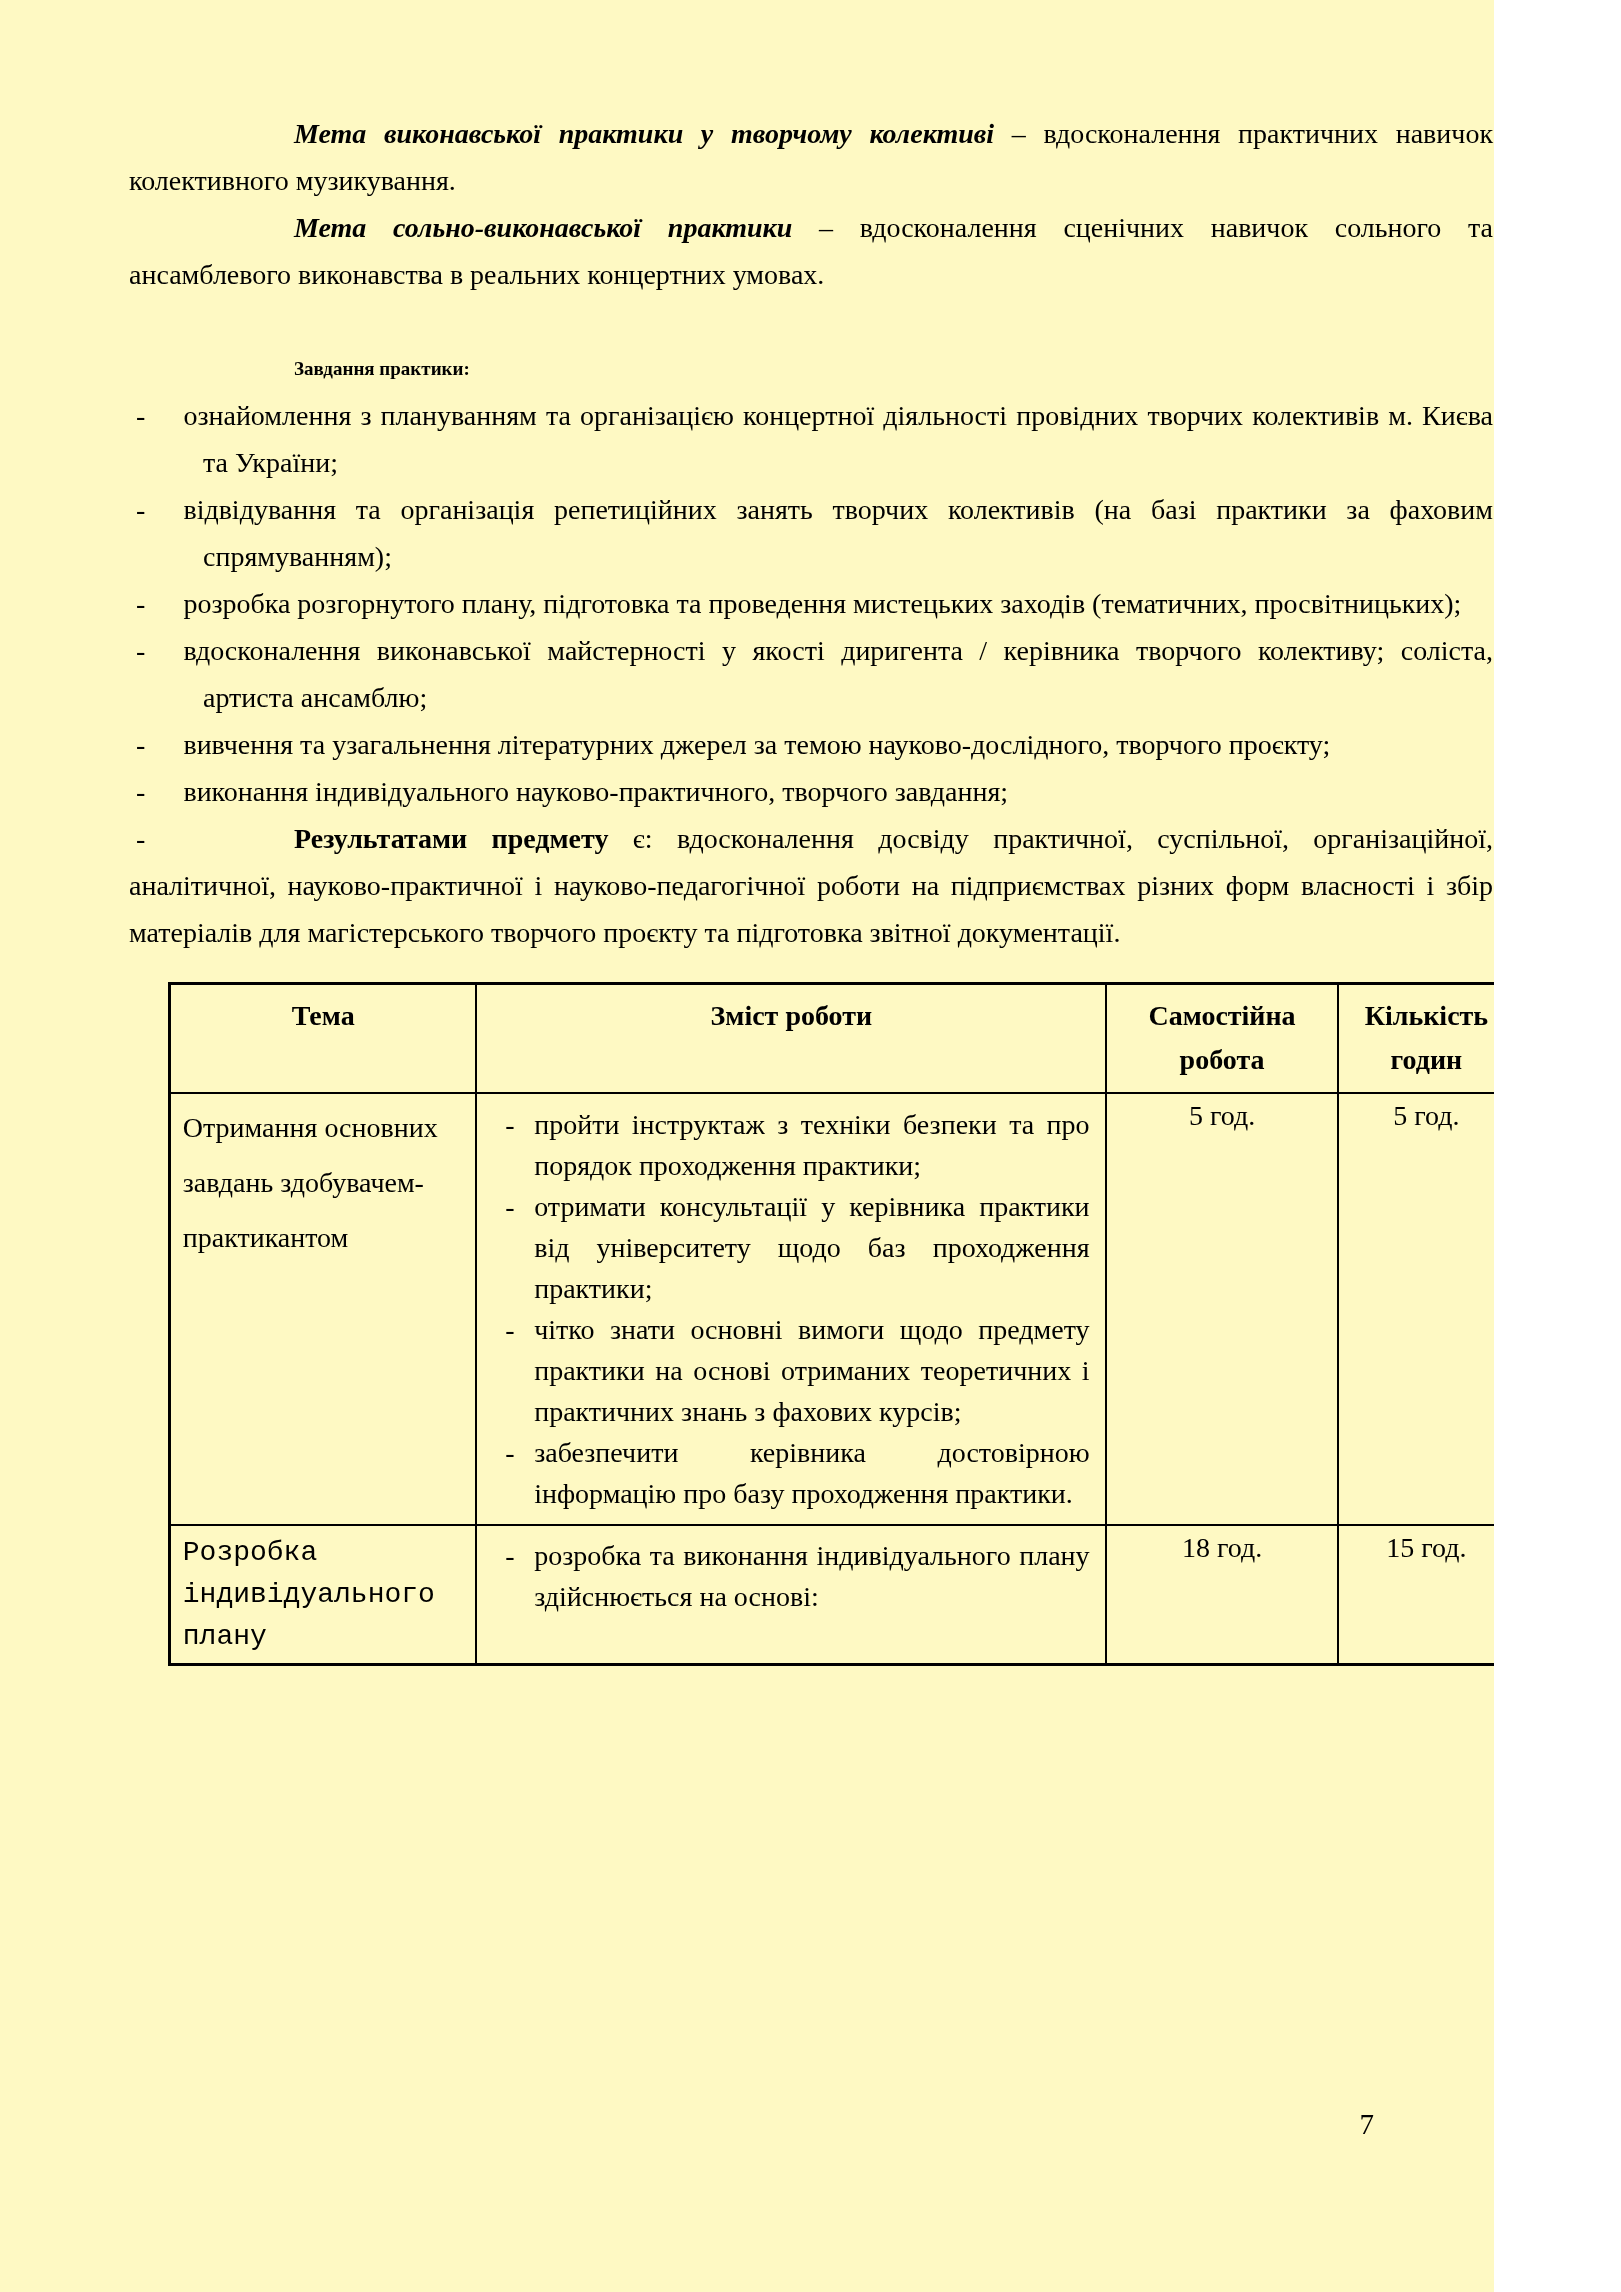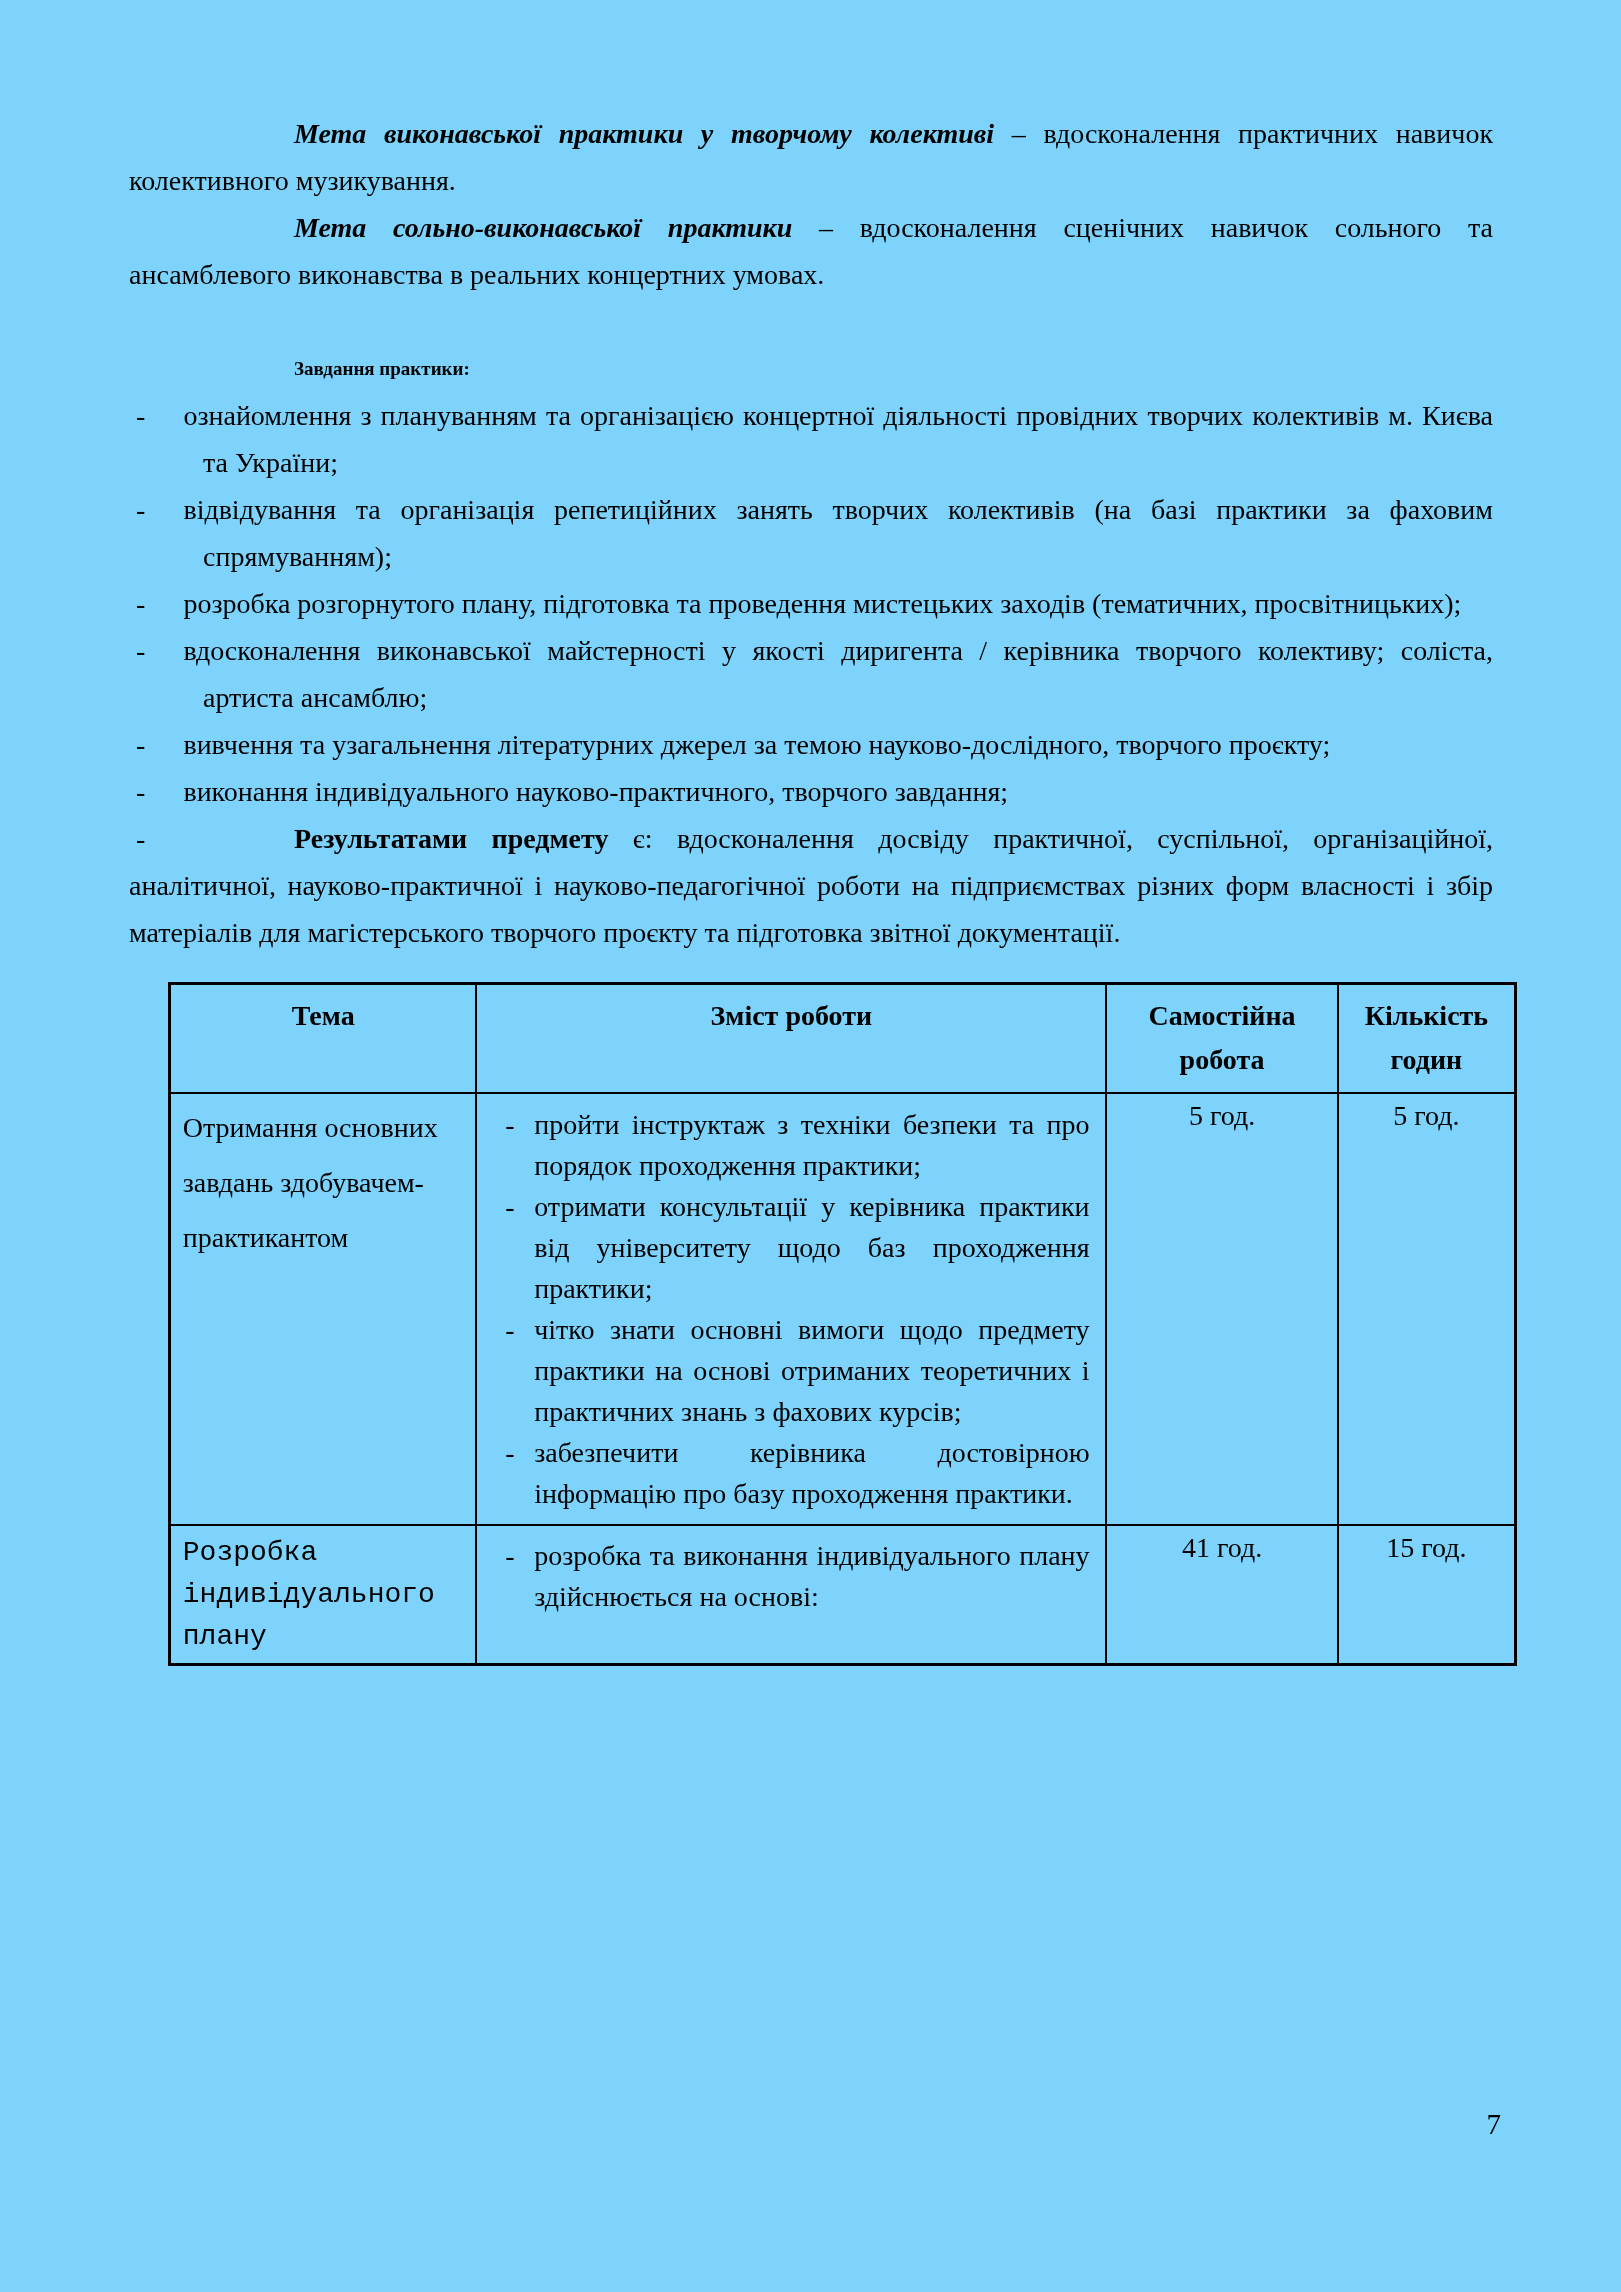--- a/index.html
+++ b/index.html
@@ -2,23 +2,23 @@
 <html lang="uk"><head>
 <meta charset="utf-8">
 <style>
   html, body {
     margin: 0;
     padding: 0;
     background: #ffffff;
   }
   .page {
     position: relative;
-    width: 1621px;
+    width: 1494px;
     height: 2293px;
-    background: #7dd3fc;
+    background: #fef9c3;
     color: #000000;
     font-family: "Liberation Serif", "DejaVu Serif", serif;
     overflow: hidden;
   }
   .content {
     position: absolute;
     left: 129px;
     top: 110px;
     width: 1364px;
   }
@@ -182,21 +182,21 @@
           <td class="hours-cell">5 год.</td>
           <td class="hours-cell">5 год.</td>
         </tr>
         <tr>
           <td class="theme-cell top">Розробка індивідуального плану</td>
           <td class="content-cell">
             <ul class="cell-list">
               <li><span class="dash">-</span><span>розробка та виконання індивідуального плану здійснюється на основі:</span></li>
             </ul>
           </td>
-          <td class="hours-cell">41 год.</td>
+          <td class="hours-cell">18 год.</td>
           <td class="hours-cell">15 год.</td>
         </tr>
       </tbody>
     </table>
   </div>
 
   <div class="page-number">7</div>
 </div>
 
 

